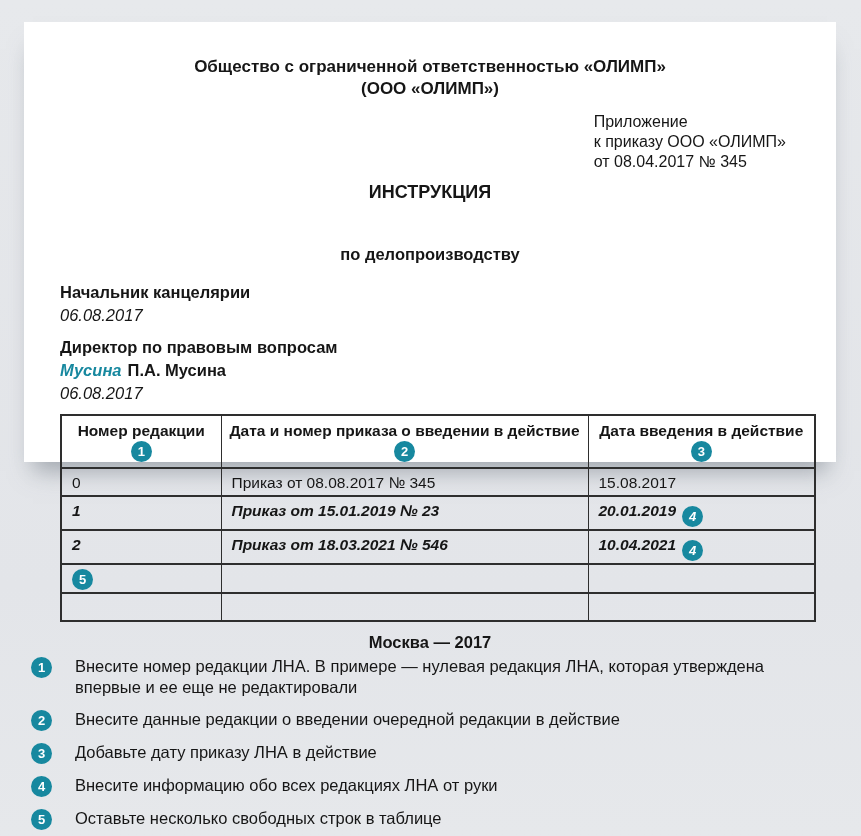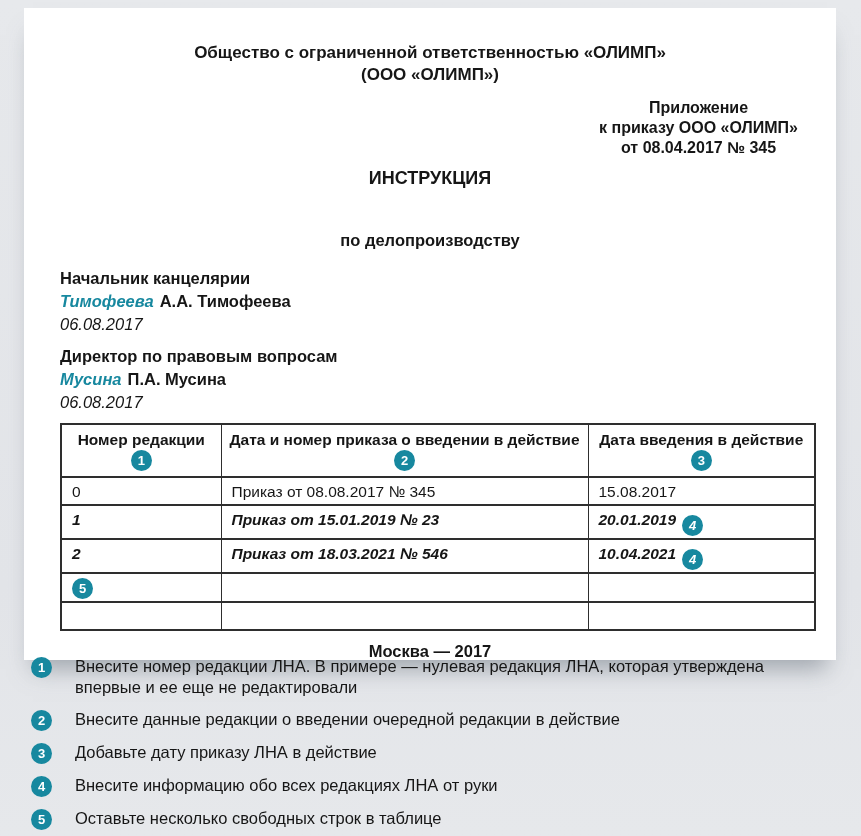--- a/index.html
+++ b/index.html
@@ -5,30 +5,30 @@
   * { margin:0; padding:0; box-sizing:border-box; }
   html,body { width:861px; height:836px; }
   body {
     font-family:"Liberation Sans", sans-serif;
     background:linear-gradient(180deg,#e7e9ec 0%, #e3e5e9 70%, #e6e8eb 100%);
     color:#161616;
     position:relative;
     overflow:hidden;
   }
   .card {
-    position:absolute; left:24px; top:8px;
-    width:812px; height:652px;
+    position:absolute; left:24px; top:22px;
+    width:812px; height:440px;
     background:#ffffff;
     box-shadow:0 18px 22px -9px rgba(105,115,125,0.55);
     padding:34px 36px 0 36px;
   }
   .company { text-align:center; font-size:17px; line-height:22px; font-weight:600; }
   .annex {
-    width:max-content; margin:12px 2px 0 auto;
-    text-align:center; font-size:16px; line-height:20px; font-weight:700;
+    width:max-content; margin:12px 14px 0 auto;
+    text-align:left; font-size:16px; line-height:20px; font-weight:400;
   }
   .doc-title { text-align:center; margin-top:9px; }
   .doc-title .t1 { font-size:18px; font-weight:700; line-height:22px; }
   .doc-title .t2 { font-size:16.5px; font-weight:600; line-height:22px;margin-top:40px; }
   .signatures { margin-top:16px; }
   .sig-block { margin-bottom:9px; font-size:16.5px; line-height:23px; }
   .sig-position { font-weight:600; }
   .sig-line { }
   .autograph { color:#17889f; font-style:italic; font-weight:700; margin-right:6px; }
   .sig-name { font-weight:600; }
@@ -89,21 +89,20 @@
   </div>
 
   <div class="doc-title">
     <div class="t1">ИНСТРУКЦИЯ</div>
     <div class="t2">по делопроизводству</div>
   </div>
 
   <div class="signatures">
     <div class="sig-block">
       <div class="sig-position">Начальник канцелярии</div>
-      <div class="sig-line"><span class="autograph">Тимофеева</span><span class="sig-name">А.А. Тимофеева</span></div>
       <div class="sig-date">06.08.2017</div>
     </div>
     <div class="sig-block">
       <div class="sig-position">Директор по правовым вопросам</div>
       <div class="sig-line"><span class="autograph">Мусина</span><span class="sig-name">П.А. Мусина</span></div>
       <div class="sig-date">06.08.2017</div>
     </div>
   </div>
 
   <table class="rev">

